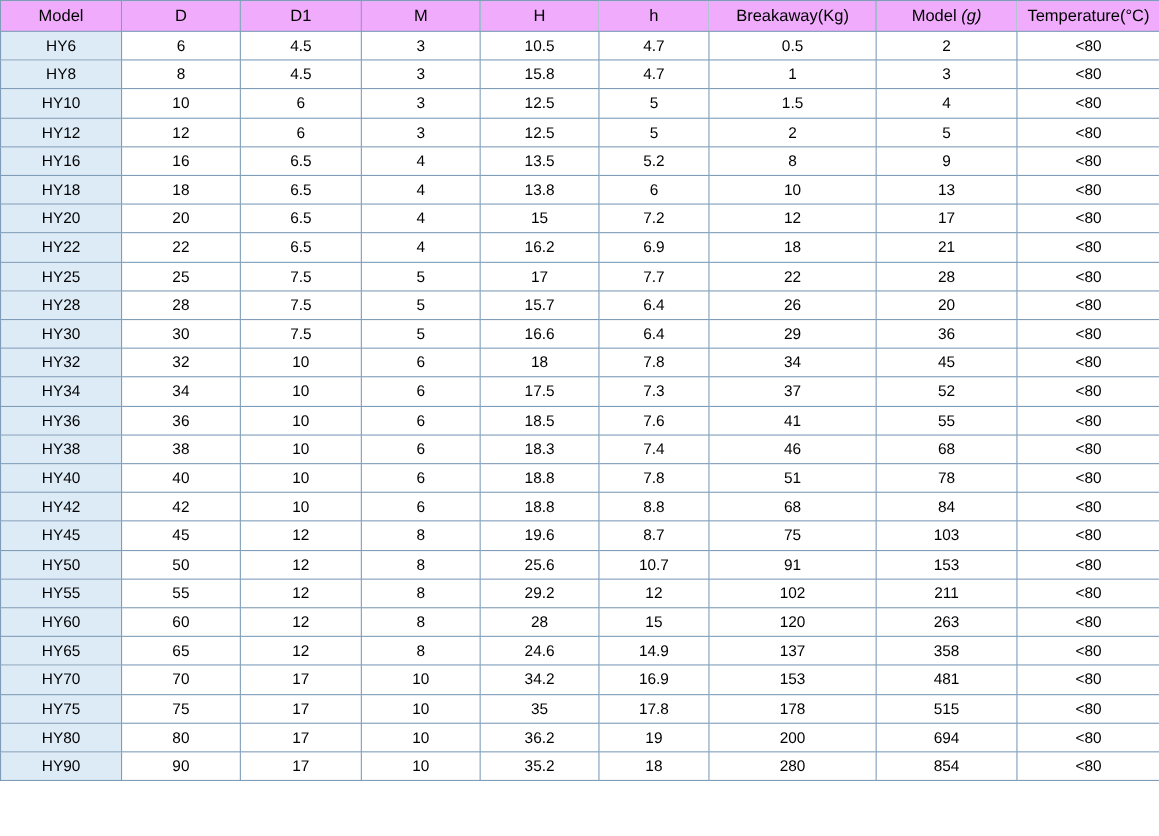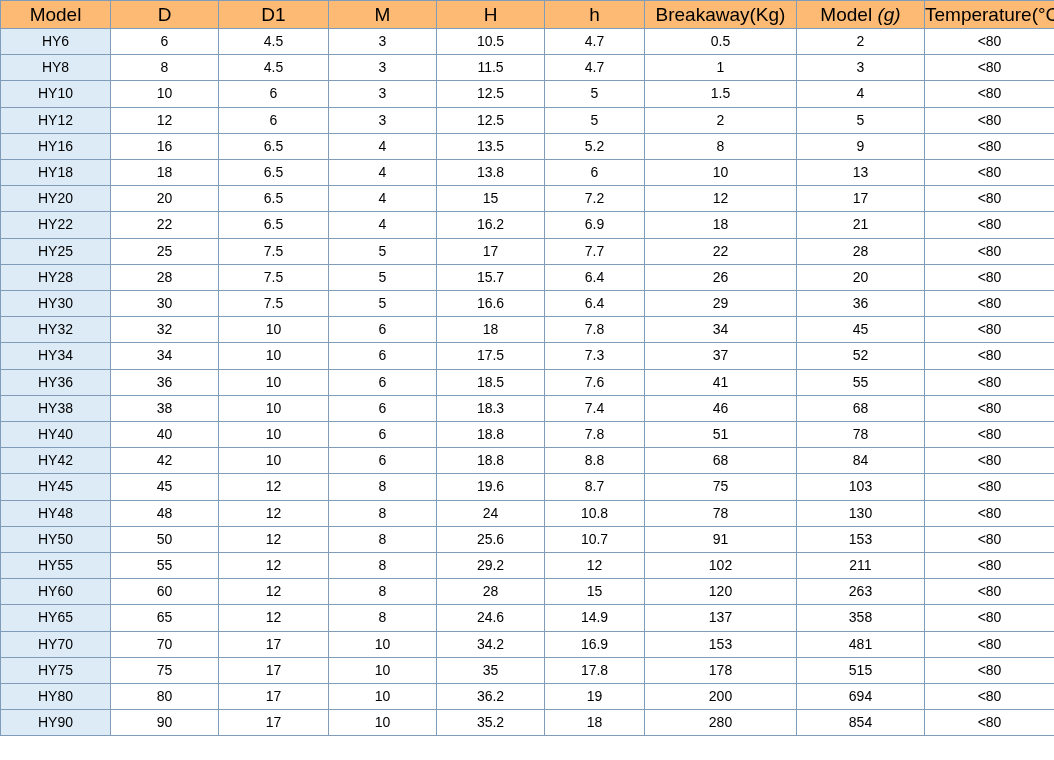--- a/index.html
+++ b/index.html
@@ -25,24 +25,24 @@
     color: #000000;
     text-align: center;
     vertical-align: middle;
     padding: 0;
     height: 25.2px;
     line-height: 25.2px;
     overflow: hidden;
     white-space: nowrap;
   }
   #spec-table thead th {
-    background: #fdba74;
+    background: #f0abfc;
     height: 27px;
     line-height: 27px;
-    font-size: 19px;
+    font-size: 15px;
   }
   #spec-table tbody td.model-cell {
     background: #ddebf7;
   }
   #spec-table tbody td {
     background: #ffffff;
   }
   .col-model  { width: 110px; }
   .col-d      { width: 108px; }
   .col-d1     { width: 110px; }
@@ -92,21 +92,21 @@
         <td>4.7</td>
         <td>0.5</td>
         <td>2</td>
         <td>&lt;80</td>
       </tr>
       <tr>
         <td class="model-cell">HY8</td>
         <td>8</td>
         <td>4.5</td>
         <td>3</td>
-        <td>11.5</td>
+        <td>15.8</td>
         <td>4.7</td>
         <td>1</td>
         <td>3</td>
         <td>&lt;80</td>
       </tr>
       <tr>
         <td class="model-cell">HY10</td>
         <td>10</td>
         <td>6</td>
         <td>3</td>
@@ -275,31 +275,20 @@
         <td>45</td>
         <td>12</td>
         <td>8</td>
         <td>19.6</td>
         <td>8.7</td>
         <td>75</td>
         <td>103</td>
         <td>&lt;80</td>
       </tr>
       <tr>
-        <td class="model-cell">HY48</td>
-        <td>48</td>
-        <td>12</td>
-        <td>8</td>
-        <td>24</td>
-        <td>10.8</td>
-        <td>78</td>
-        <td>130</td>
-        <td>&lt;80</td>
-      </tr>
-      <tr>
         <td class="model-cell">HY50</td>
         <td>50</td>
         <td>12</td>
         <td>8</td>
         <td>25.6</td>
         <td>10.7</td>
         <td>91</td>
         <td>153</td>
         <td>&lt;80</td>
       </tr>

